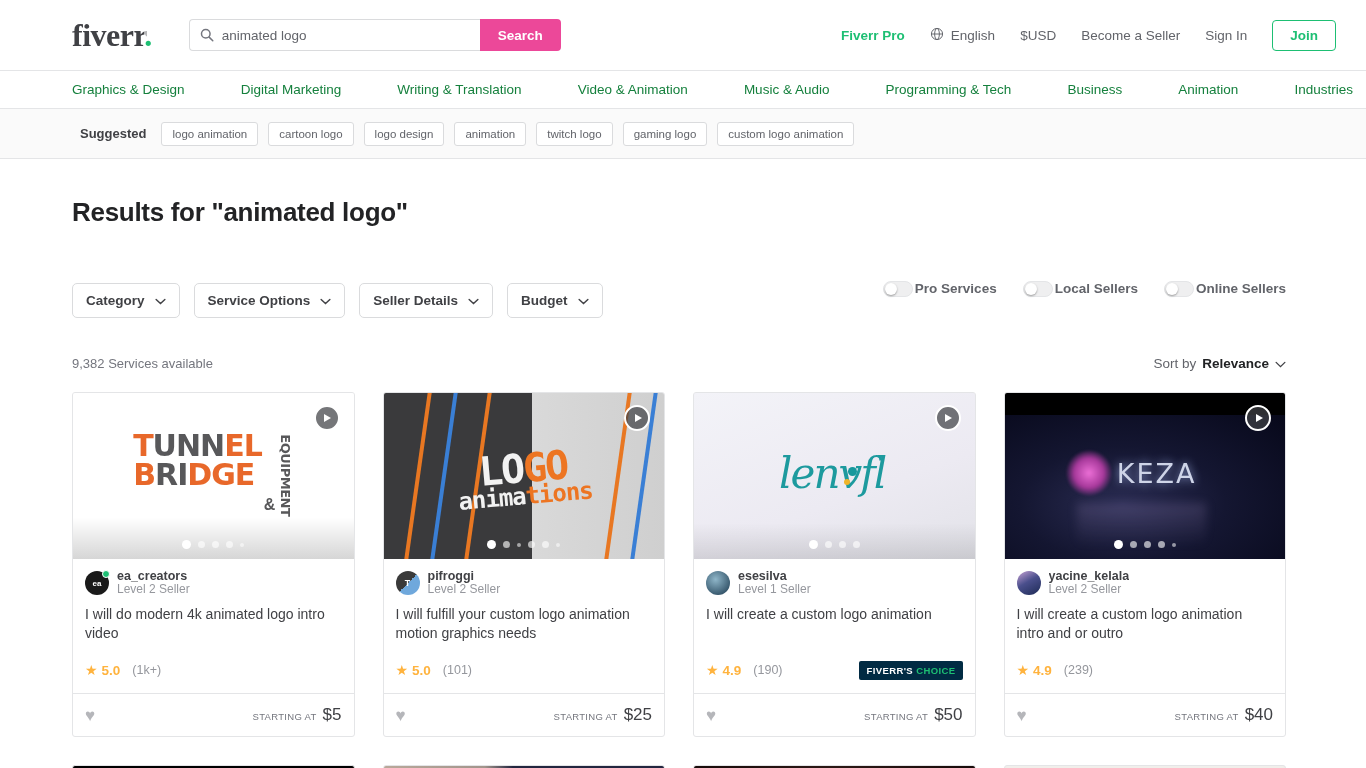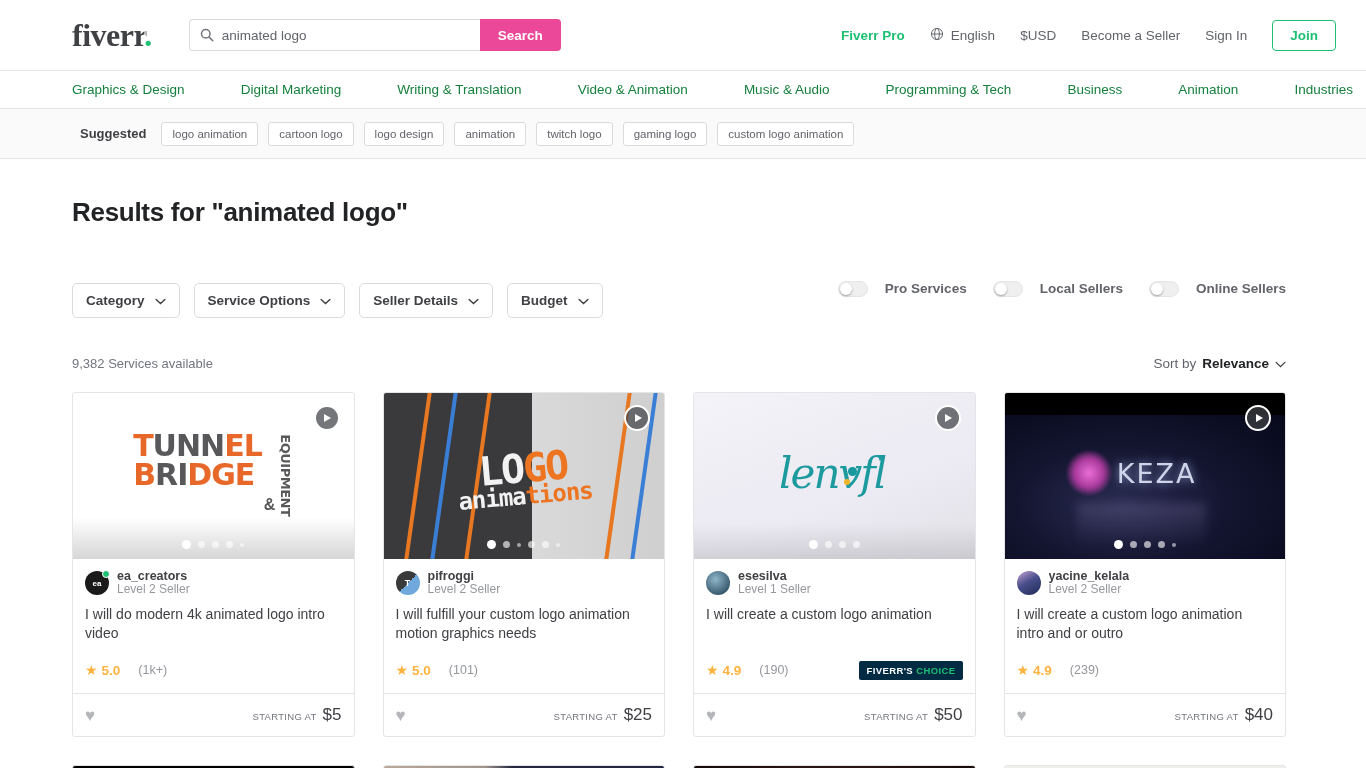--- a/index.html
+++ b/index.html
@@ -172,21 +172,21 @@
     margin-top: 24px;
   }
   .chev { display: inline-block; }
 
   .toggles {
     margin-left: auto;
     display: flex;
     align-items: center;
     gap: 26px;
   }
-  .toggle-group { display: flex; align-items: center; gap: 17px; cursor: pointer; }
+  .toggle-group { display: flex; align-items: center; gap: 2px; cursor: pointer; }
   .switch {
     width: 30px; height: 16px;
     border-radius: 9px;
     background: #efeff0;
     border: 1px solid #e4e5e7;
     position: relative;
     flex: none;
   }
   .switch::after {
     content: "";
@@ -330,21 +330,21 @@
   }
 
   .ratingrow {
     display: flex;
     align-items: center;
     margin-top: 17px;
     min-height: 22px;
   }
   .star { color: #ffb33e; font-size: 14px; margin-right: 4px; line-height: 1; }
   .rating-val { font-size: 13.5px; font-weight: bold; color: #ffb33e; }
-  .rating-cnt { font-size: 12.5px; color: #95979d; margin-left: 18px; }
+  .rating-cnt { font-size: 12.5px; color: #95979d; margin-left: 12px; }
   .badge-choice {
     margin-left: auto;
     background: #012b43;
     border-radius: 2px;
     padding: 4px 7px;
     font-size: 9.5px;
     font-weight: bold;
     letter-spacing: .4px;
     color: #fff;
     white-space: nowrap;

